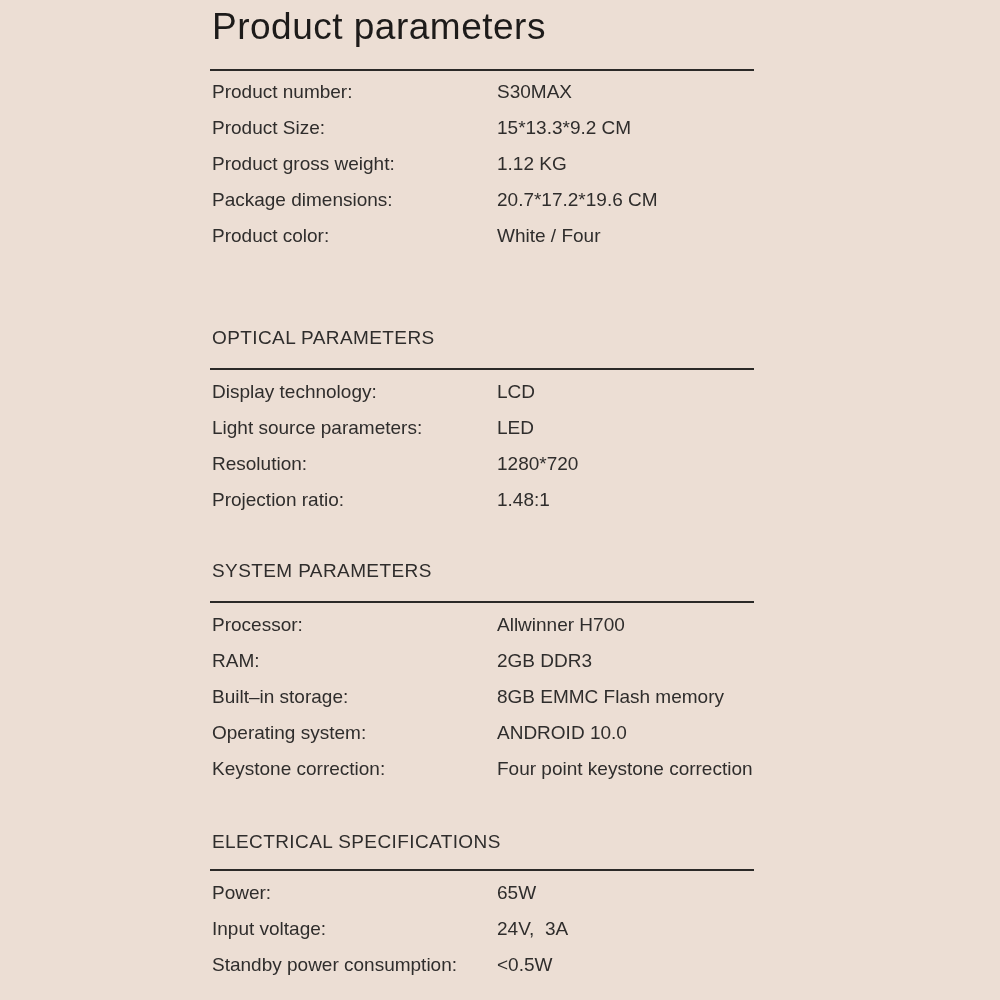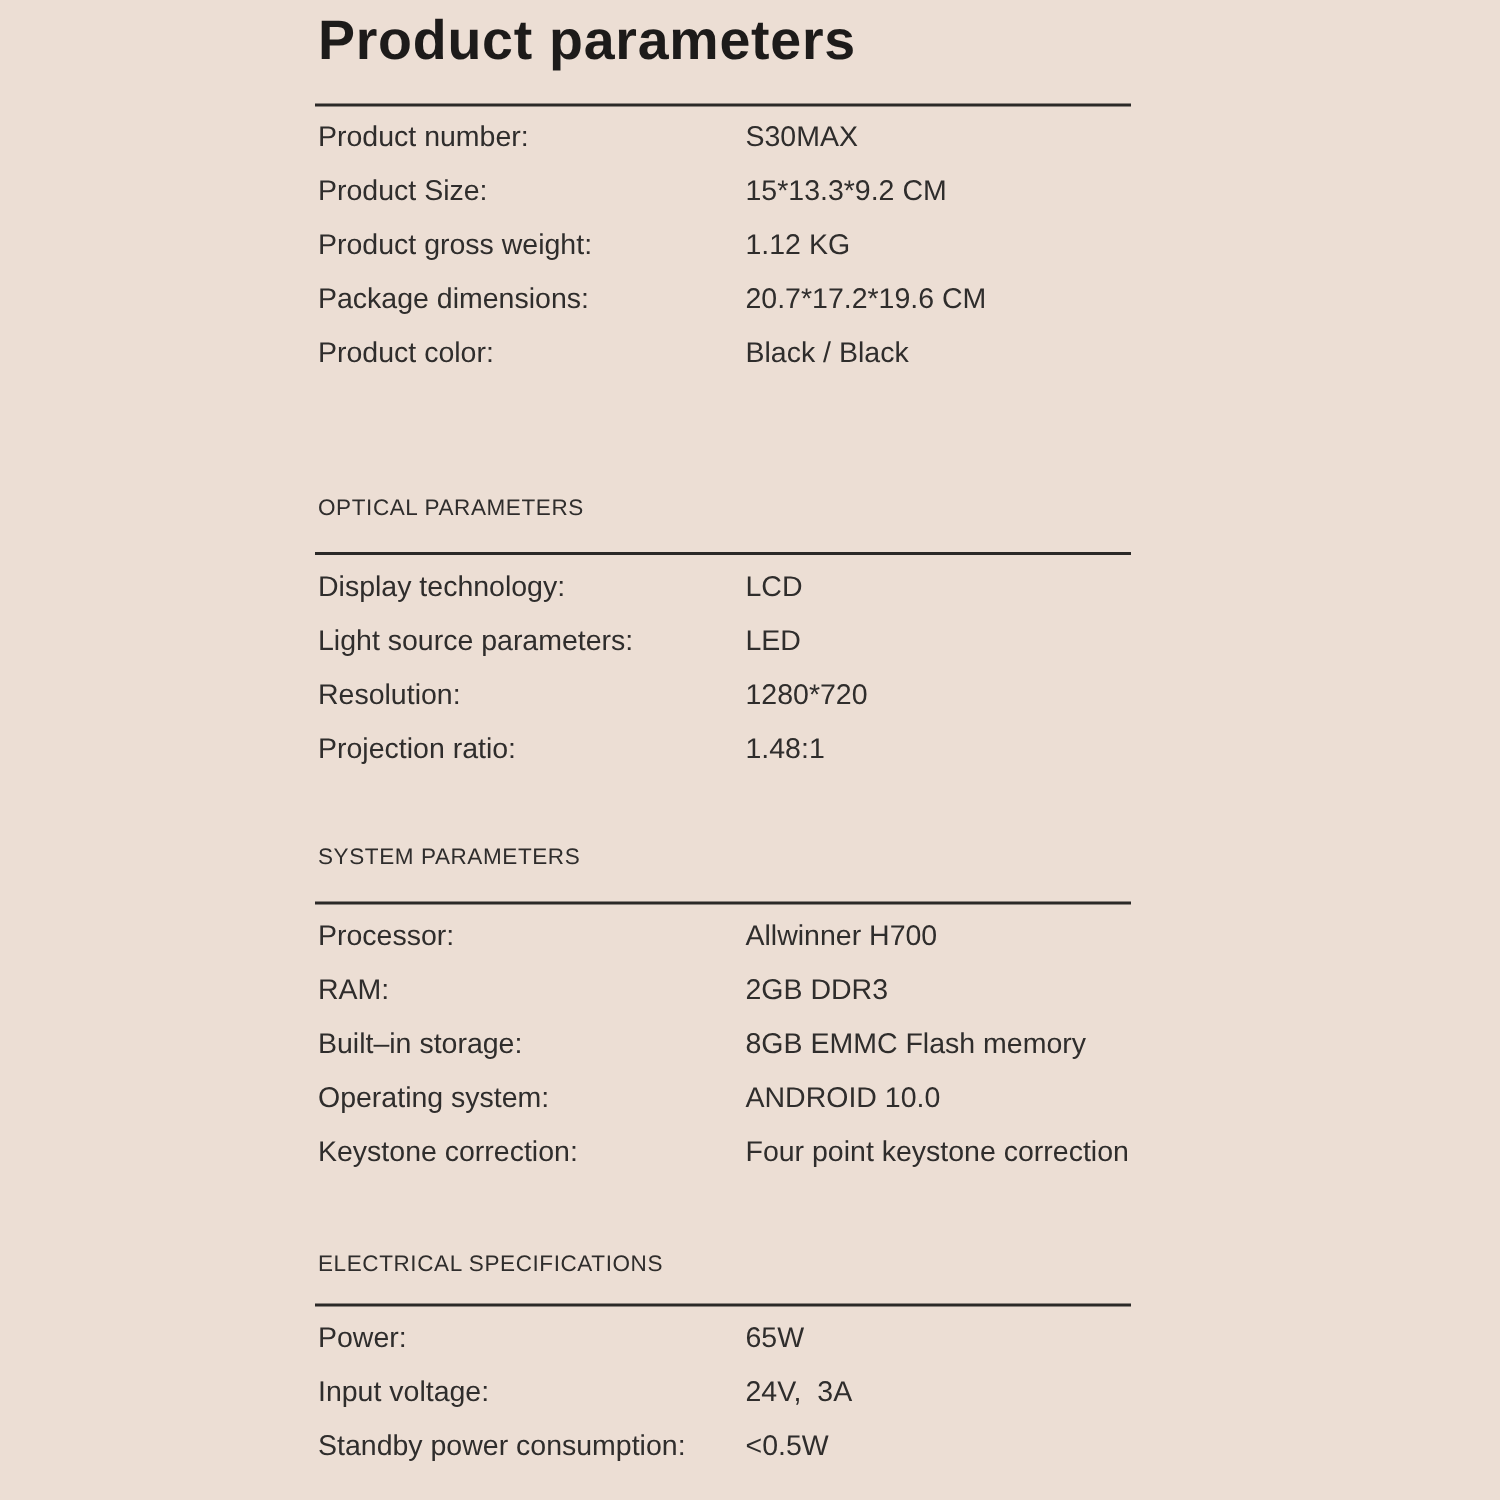--- a/index.html
+++ b/index.html
@@ -17,36 +17,36 @@
   }
   .abs { position: absolute; }
 
   .page-title {
     left: 212px;
     top: 0;
     height: 54px;
     display: flex;
     align-items: center;
     font-size: 37px;
-    font-weight: 700;
+    font-weight: 400;
     letter-spacing: 0.5px;
     color: #1d1b1a;
   }
   .rule {
     left: 210px;
     width: 544px;
     height: 2px;
     background: #2b2927;
   }
   .section-heading {
     left: 212px;
     height: 22px;
     display: flex;
     align-items: center;
-    font-size: 15px;
+    font-size: 19px;
     letter-spacing: 0.4px;
     color: #2f2d2c;
   }
   .rows {
     left: 212px;
     width: 570px;
   }
   .row {
     display: flex;
     height: 36px;
@@ -81,21 +81,21 @@
   <div class="row">
     <div class="label">Product gross weight:</div>
     <div class="value">1.12 KG</div>
   </div>
   <div class="row">
     <div class="label">Package dimensions:</div>
     <div class="value">20.7*17.2*19.6 CM</div>
   </div>
   <div class="row">
     <div class="label">Product color:</div>
-    <div class="value">Black / Black</div>
+    <div class="value">White / Four</div>
   </div>
 </div>
 
 <div class="abs section-heading" style="top:327px">OPTICAL PARAMETERS</div>
 <div class="abs rule" style="top:368px"></div>
 <div class="abs rows" style="top:381px">
   <div class="row">
     <div class="label">Display technology:</div>
     <div class="value">LCD</div>
   </div>

